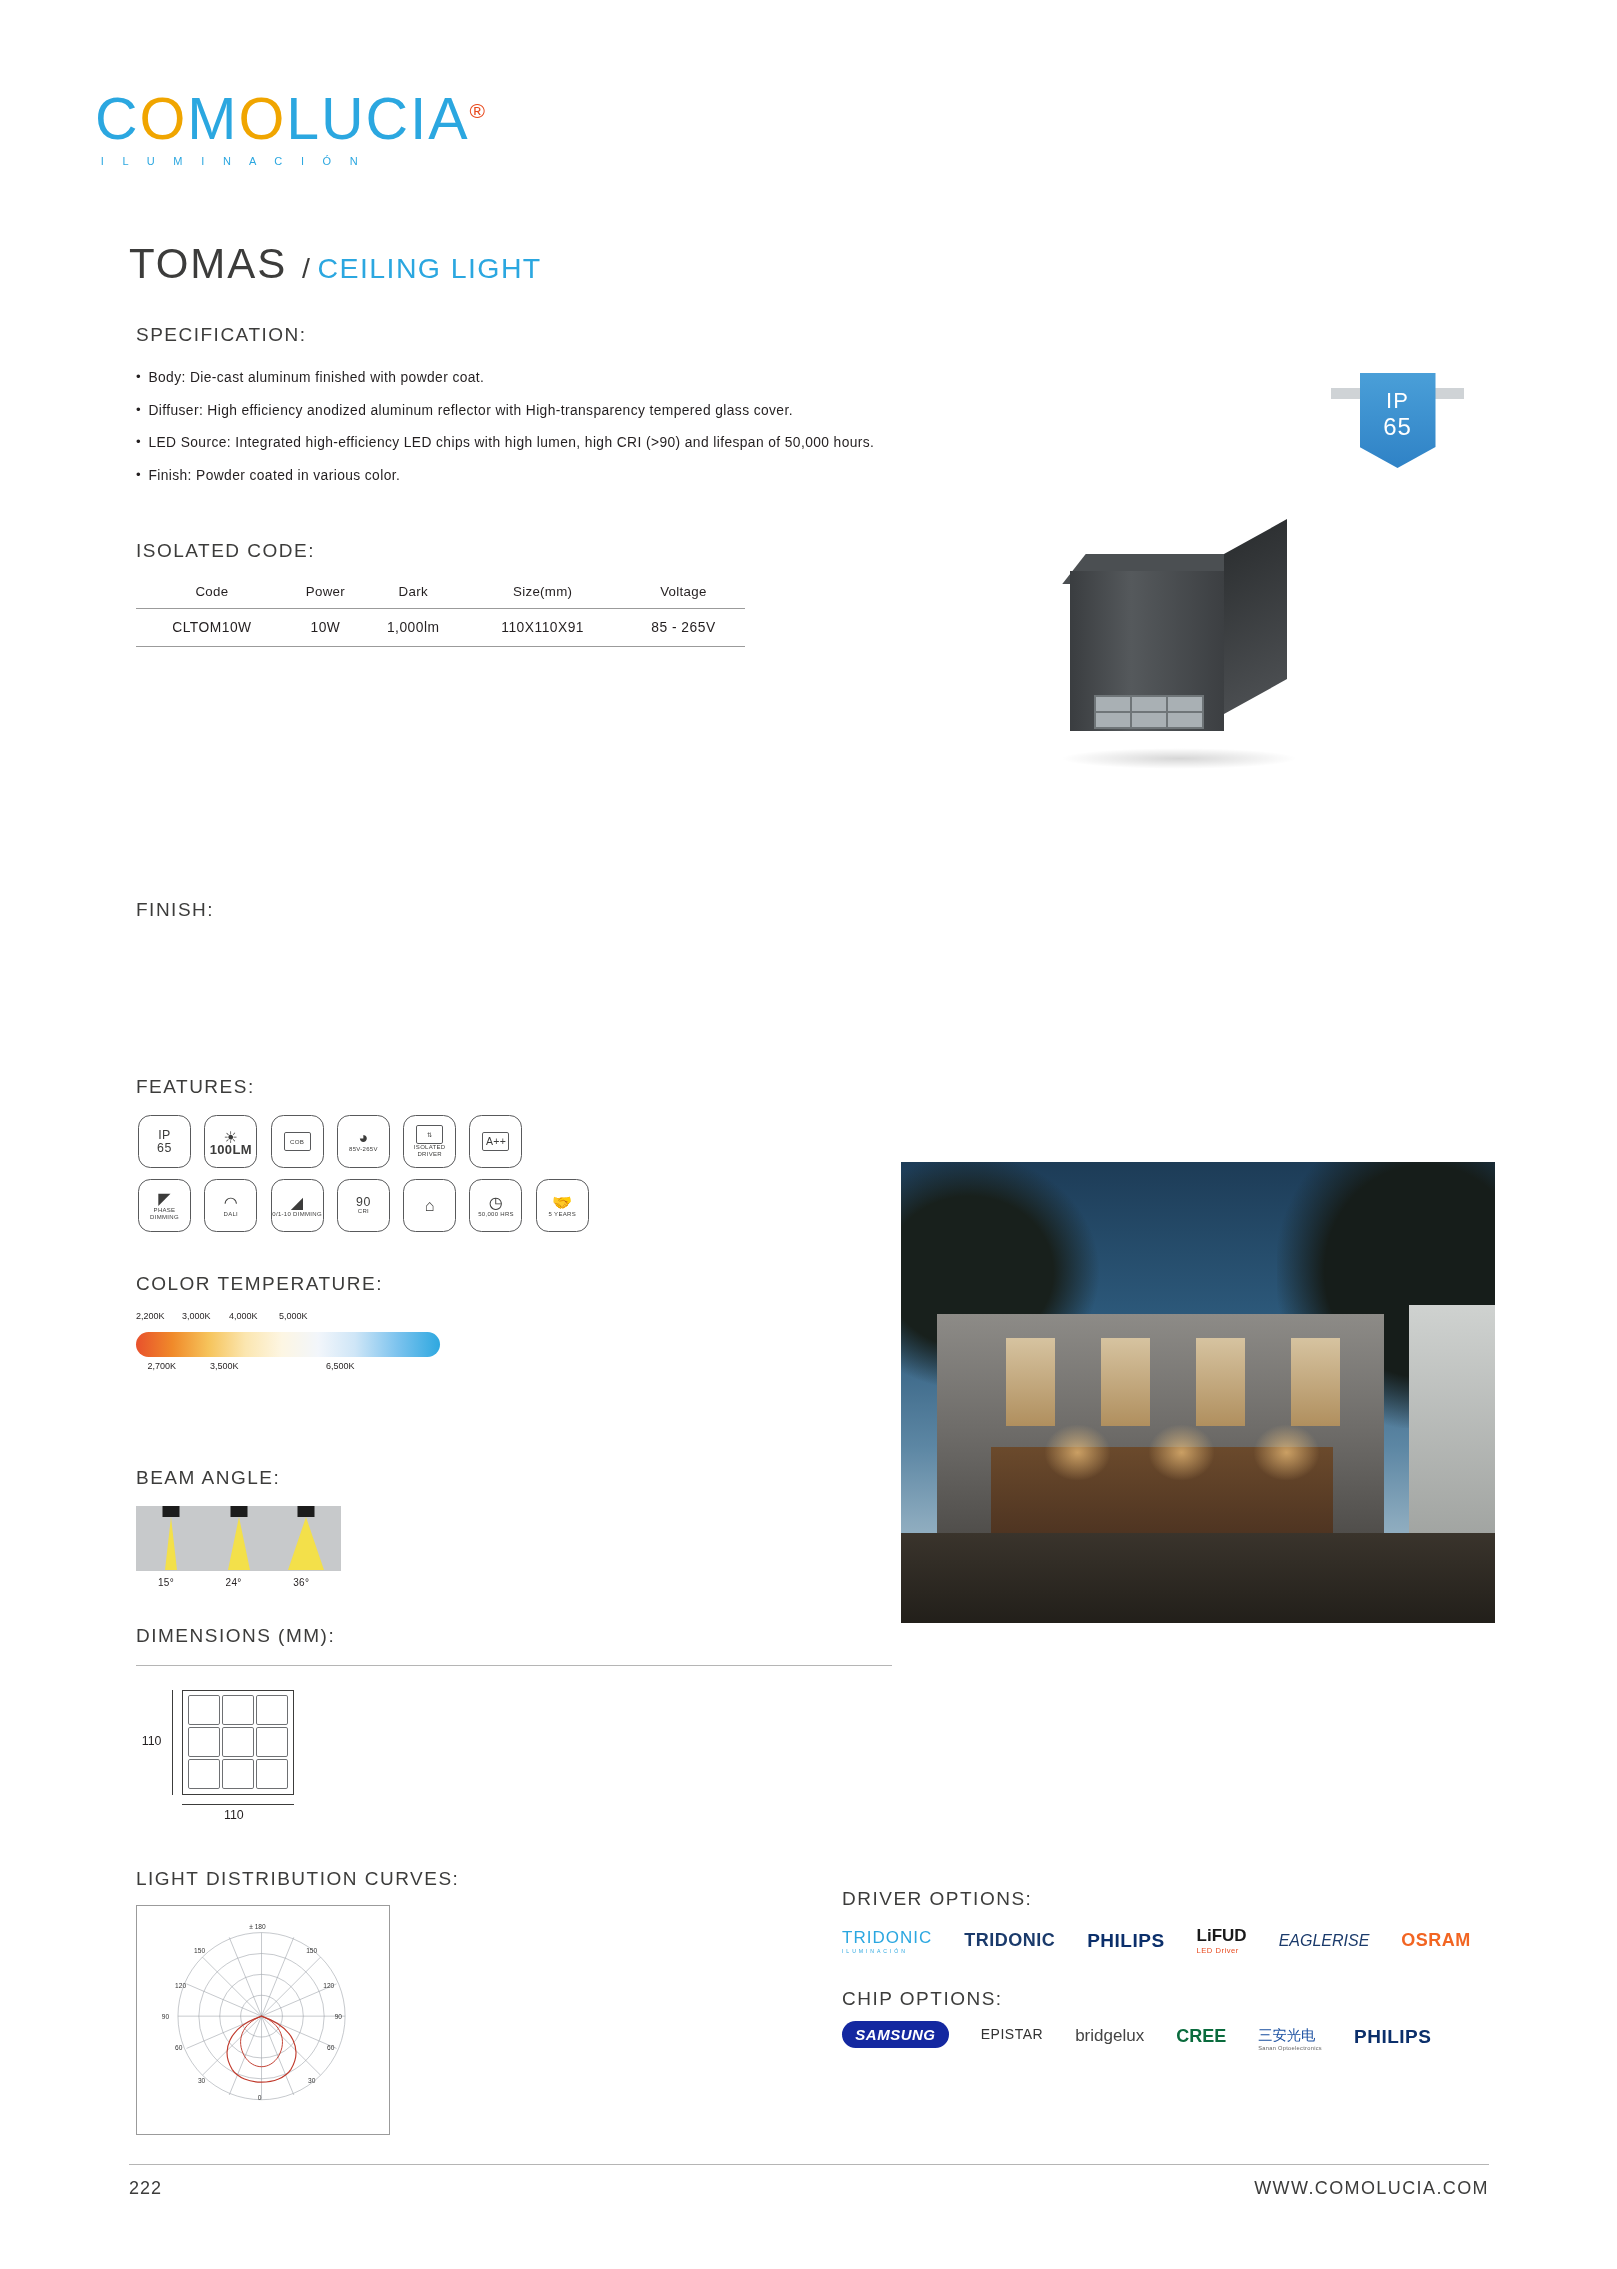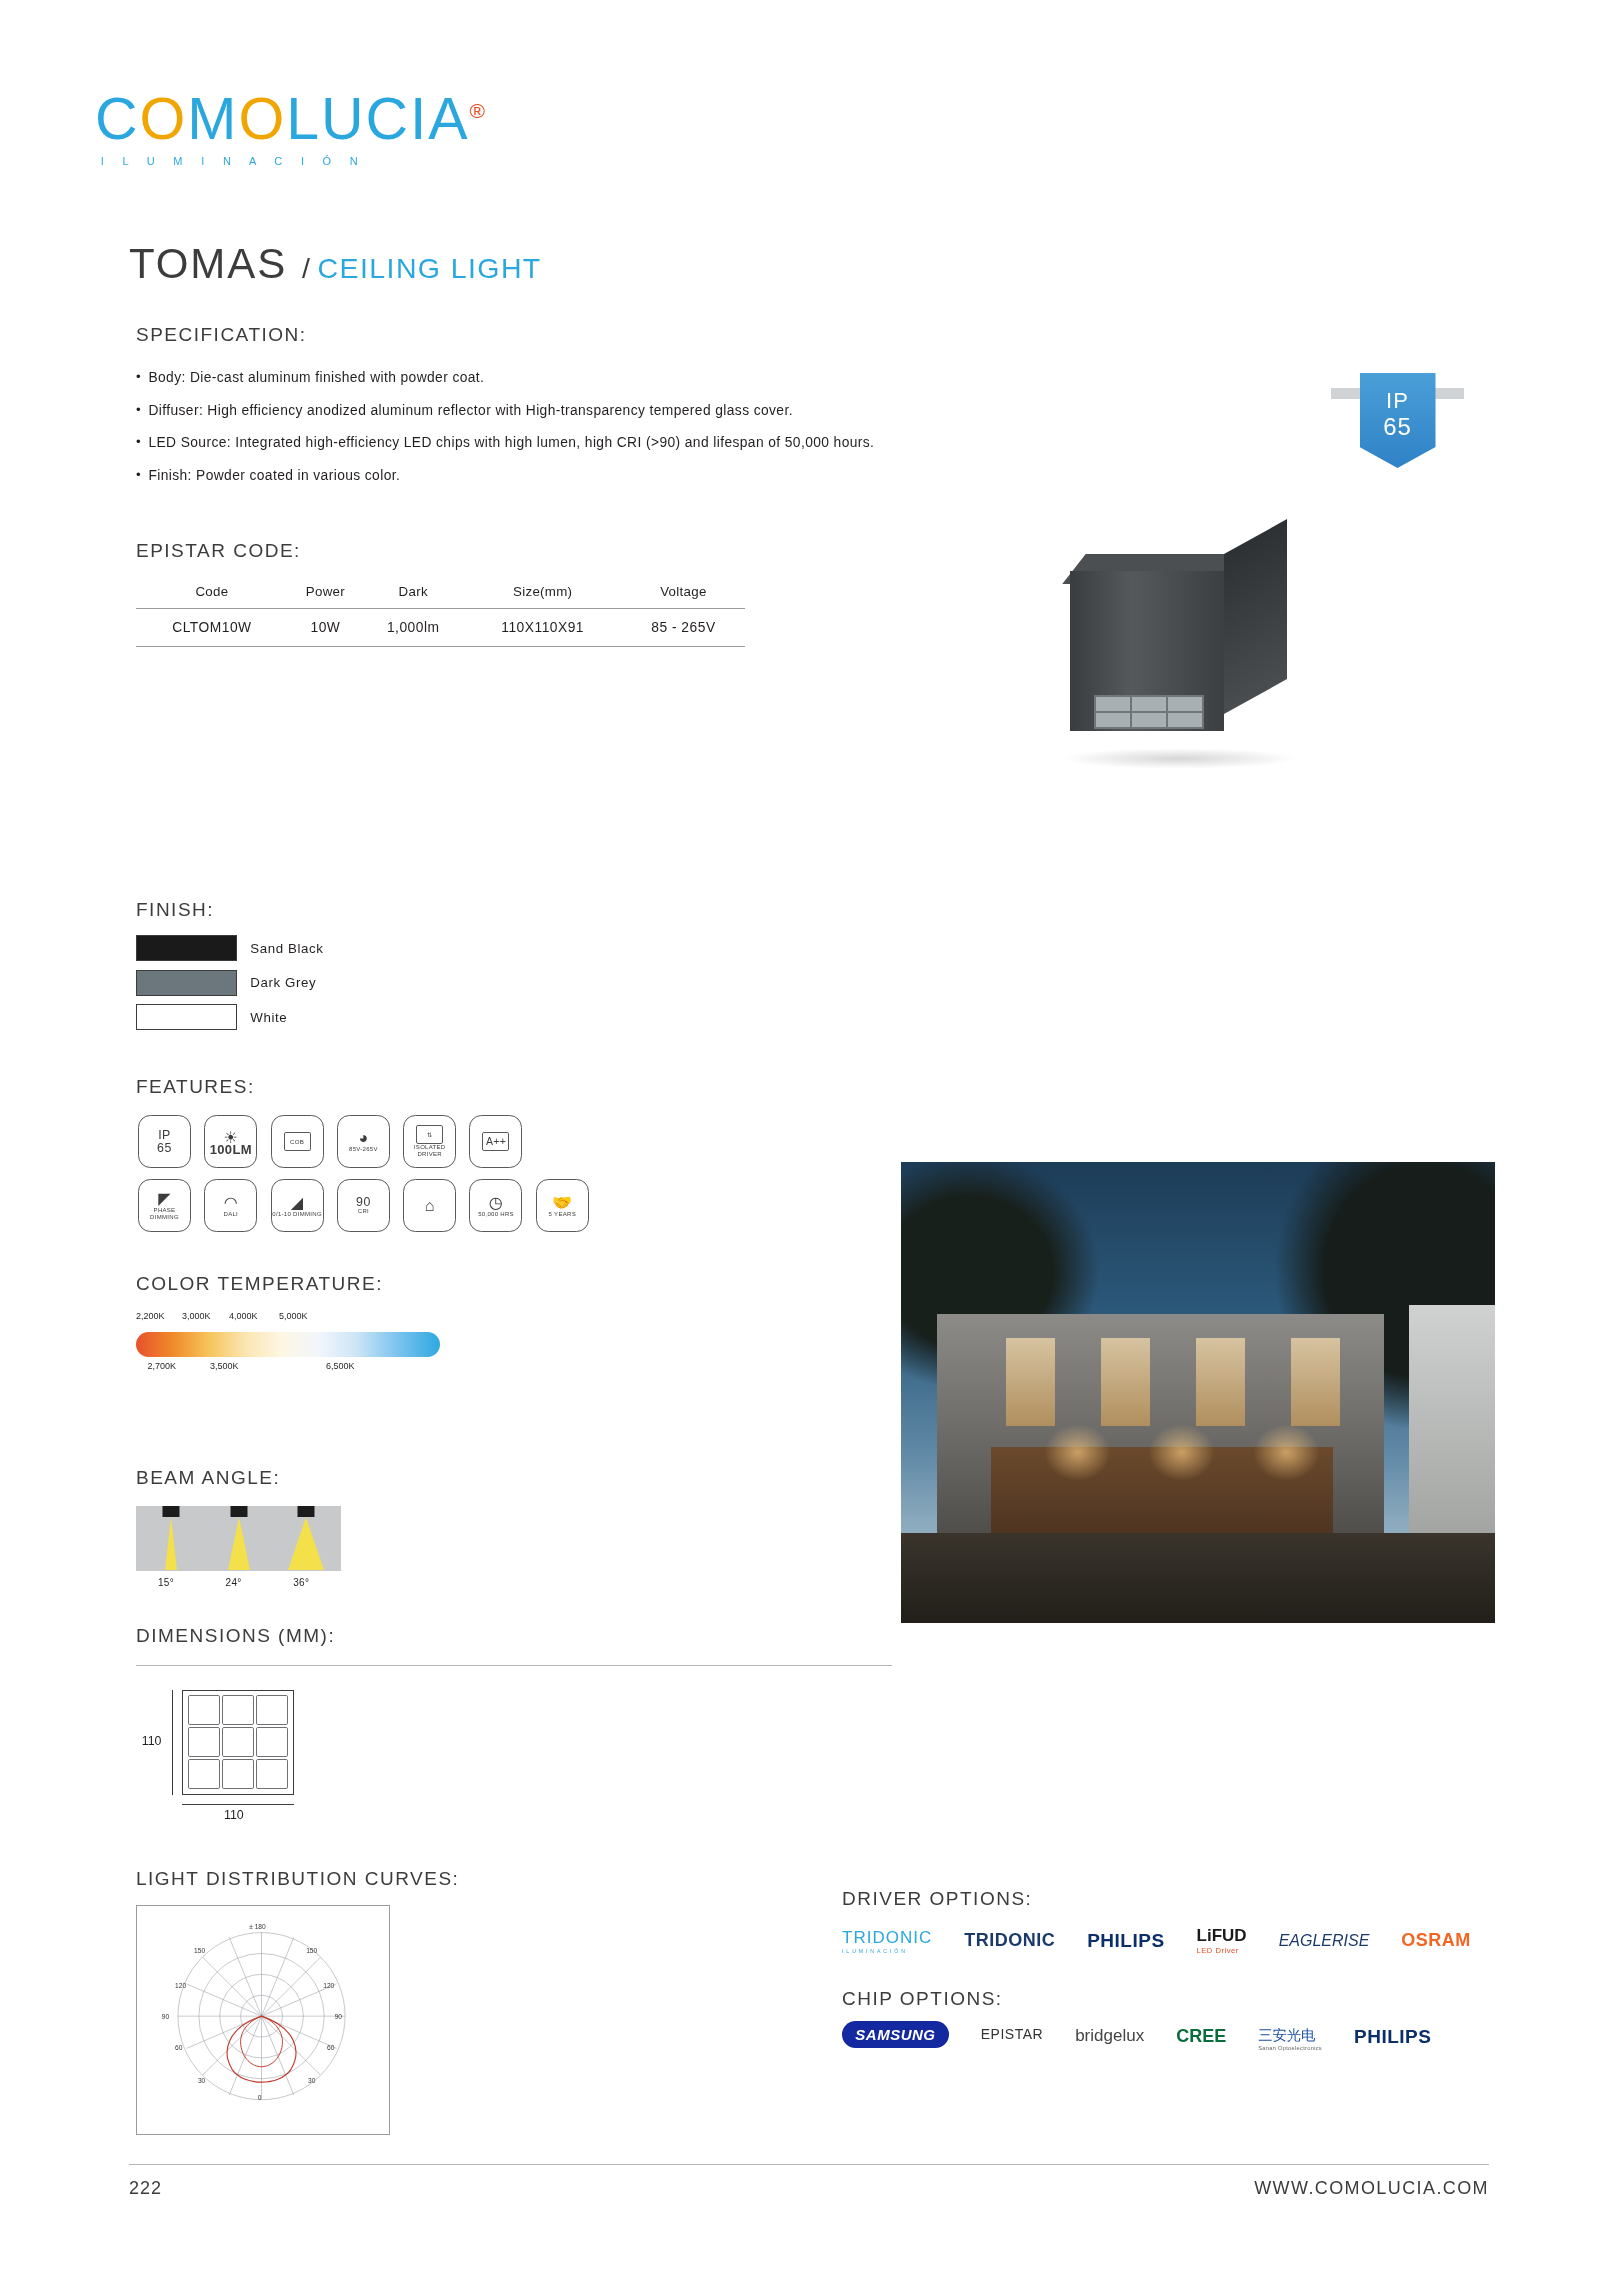--- a/index.html
+++ b/index.html
@@ -253,21 +253,21 @@
   </ul>
 
   <div class="ip-badge">
     <div class="ip-ribbon-bar"></div>
     <div class="ip-ribbon">
       <div class="t1">IP</div>
       <div class="t2">65</div>
     </div>
   </div>
 
-  <div class="h-section order-head">EPISTAR CODE:</div>
+  <div class="h-section order-head">ISOLATED CODE:</div>
   <div class="order-table">
     <table>
       <thead>
         <tr>
           <th>Code</th>
           <th>Power</th>
           <th>Dark</th>
           <th>Size(mm)</th>
           <th>Voltage</th>
         </tr>
@@ -293,34 +293,20 @@
         <i></i>
         <i></i>
         <i></i>
         <i></i>
         <i></i>
     </div>
     <div class="prod-shadow"></div>
   </div>
 
   <div class="h-section finish-head">FINISH:</div>
-  <div class="finish-list">
-    <div class="finish-row">
-      <div class="swatch" style="background:#1a1a1a"></div>
-      <div class="finish-label">Sand Black</div>
-    </div>
-    <div class="finish-row">
-      <div class="swatch" style="background:#6b777d"></div>
-      <div class="finish-label">Dark Grey</div>
-    </div>
-    <div class="finish-row">
-      <div class="swatch" style="background:#ffffff"></div>
-      <div class="finish-label">White</div>
-    </div>
-  </div>
 
   <div class="h-section features-head">FEATURES:</div>
   <div class="features">
     <div class="feat-row">
       <div class="feat">
         <div class="big">IP</div>
         <div class="big">65</div>
       </div>
       <div class="feat">
         <div class="glyph">☀</div>

